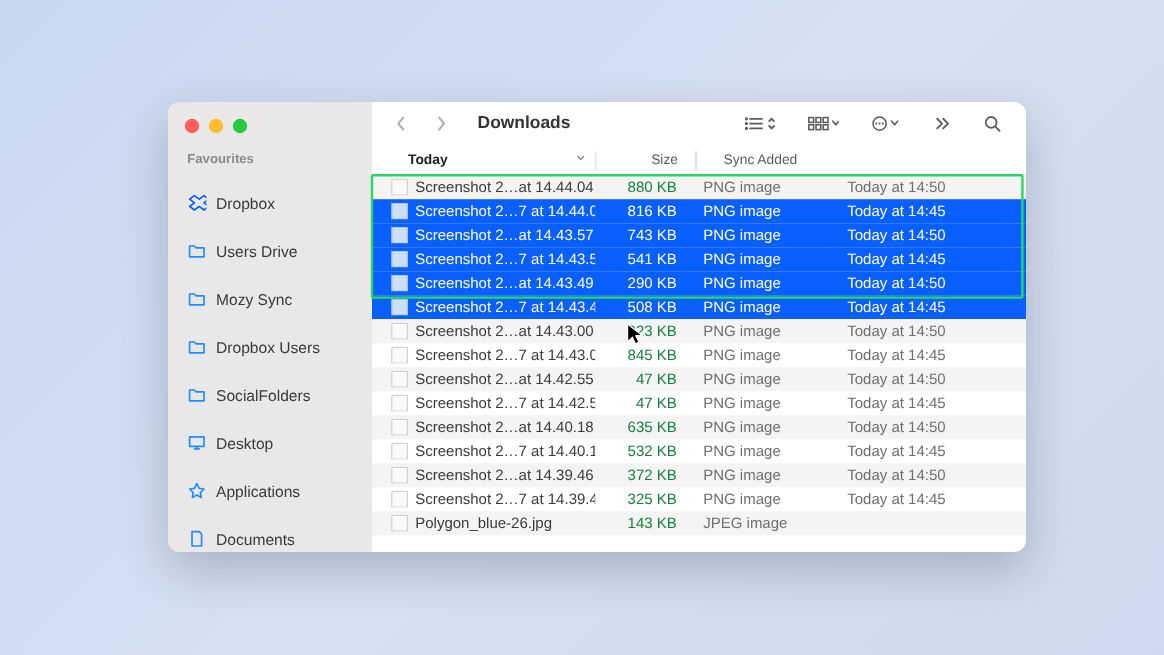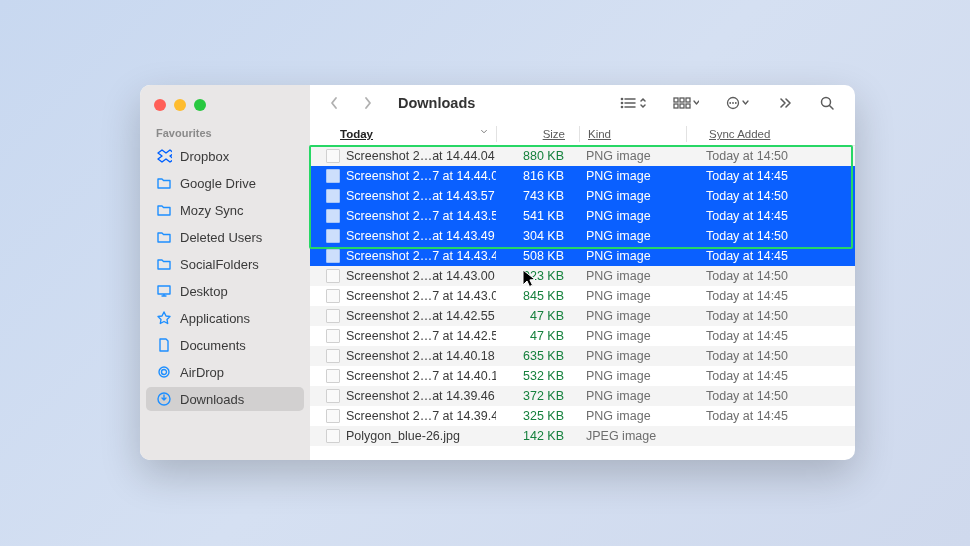--- a/index.html
+++ b/index.html
@@ -5,31 +5,31 @@
     * { margin: 0; padding: 0; box-sizing: border-box; font-family: -apple-system, BlinkMacSystemFont, "Helvetica Neue", sans-serif; }
     body { width: 970px; height: 546px; background: linear-gradient(135deg, #c8d8f0 0%, #d5e0f2 50%, #cfd9ed 100%); position: relative; overflow: hidden; }
     .window { position: absolute; top: 85px; left: 140px; width: 715px; height: 375px; background: #fff; border-radius: 10px; box-shadow: 0 15px 40px rgba(0,0,0,.2); display: flex; overflow: hidden; }
     .sidebar { width: 170px; background: #e9e7e7; display: flex; flex-direction: column; }
     .traffic-lights { display: flex; gap: 8px; padding: 14px 14px 10px; }
     .tl { width: 12px; height: 12px; border-radius: 50%; }
     .tl.red { background: #ff5f57; }
     .tl.amber { background: #febc2e; }
     .tl.green { background: #28c840; }
     .section-label { font-size: 11px; color: #8a8a8a; font-weight: 600; padding: 6px 16px 2px; }
-    .sb-item { display: flex; align-items: center; gap: 8px; padding: 4px 10px; margin: 3px 6px; border-radius: 5px; font-size: 13px; color: #3a3a3a; cursor: default; }
+    .sb-item { display: flex; align-items: center; gap: 8px; padding: 4px 10px; margin: 16px 6px; border-radius: 5px; font-size: 13px; color: #3a3a3a; cursor: default; }
     .sb-item.active { background: #d2d0d0; }
     .sb-icon { width: 16px; height: 16px; display: flex; align-items: center; justify-content: center; flex-shrink: 0; }
     .content { flex: 1; display: flex; flex-direction: column; }
     .toolbar { display: flex; align-items: center; padding: 6px 12px 8px; gap: 10px; }
     .nav-btn { color: #b0b0b0; padding: 4px; display: flex; align-items: center; }
     .win-title { font-size: 14.5px; font-weight: 600; color: #333; margin-left: 8px; }
     .spacer { flex: 1; }
     .tool-btn { color: #5c5c5c; padding: 0 8px; display: flex; align-items: center; }
     .header-row { display: flex; font-size: 11.5px; color: #5c5c5c; border-bottom: 1px solid #e5e5e5; }
-    .header-row .col { padding: 5px 8px; display: flex; align-items: flex-start; white-space: nowrap; overflow: hidden; text-decoration: underline; }
+    .header-row .col { padding: 5px 8px; display: flex; align-items: flex-start; white-space: nowrap; overflow: hidden; }
     .header-row .col.name { padding-left: 30px; font-weight: 600; color: #222; }
     .header-row .div { width: 1px; background: #e2e2e2; margin: 3px 0; }
     .col.name { width: 186px; }
     .col.size { width: 82px; justify-content: flex-end; padding-right: 14px; }
     .col.kind { width: 106px; }
     .col.date { flex: 1; padding-left: 22px; }
     .rows { flex: 1; overflow: hidden; font-size: 12.5px; color: #3a3a3a; position: relative; }
     .row { display: flex; align-items: center; height: 20px; }
     .row.zebra { background: #f4f4f4; }
     .row.selected { background: #0a60ff; color: #fff; }
@@ -64,37 +64,37 @@
             </svg>
           </span>
           <span>Dropbox</span>
         </div>
         <div class="sb-item">
           <span class="sb-icon">
             <svg width="16" height="16" viewBox="0 0 16 16">
               <path d="M2 4h4l1.5 1.5H14V13H2z" fill="none" stroke="#1e8fff" stroke-width="1.4" stroke-linejoin="round" stroke-linecap="round"></path>
             </svg>
           </span>
-          <span>Google Drive</span>
+          <span>Users Drive</span>
         </div>
         <div class="sb-item">
           <span class="sb-icon">
             <svg width="16" height="16" viewBox="0 0 16 16">
               <path d="M2 4h4l1.5 1.5H14V13H2z" fill="none" stroke="#1e8fff" stroke-width="1.4" stroke-linejoin="round" stroke-linecap="round"></path>
             </svg>
           </span>
           <span>Mozy Sync</span>
         </div>
         <div class="sb-item">
           <span class="sb-icon">
             <svg width="16" height="16" viewBox="0 0 16 16">
               <path d="M2 4h4l1.5 1.5H14V13H2z" fill="none" stroke="#1e8fff" stroke-width="1.4" stroke-linejoin="round" stroke-linecap="round"></path>
             </svg>
           </span>
-          <span>Deleted Users</span>
+          <span>Dropbox Users</span>
         </div>
         <div class="sb-item">
           <span class="sb-icon">
             <svg width="16" height="16" viewBox="0 0 16 16">
               <path d="M2 4h4l1.5 1.5H14V13H2z" fill="none" stroke="#1e8fff" stroke-width="1.4" stroke-linejoin="round" stroke-linecap="round"></path>
             </svg>
           </span>
           <span>SocialFolders</span>
         </div>
         <div class="sb-item">
@@ -205,23 +205,20 @@
         <span>Today</span>
         <svg class="chev-down" viewBox="0 0 10 10">
             <path d="M2 3l3 3 3-3" fill="none" stroke="#777" stroke-width="1.2" stroke-linecap="round" stroke-linejoin="round"></path>
           </svg>
       </div>
       <div class="div"></div>
       <div class="col size">
           <span>Size</span>
         </div>
       <div class="div"></div>
-      <div class="col kind">
-          <span>Kind</span>
-        </div>
       <div class="div"></div>
       <div class="col date">
           <span>Sync Added</span>
         </div>
     </div>
     <div class="rows" id="rows">
         <div class="row zebra">
           <div class="cell name-cell">
             <span class="file-icon"></span>
             <span>Screenshot 2…at 14.44.04 2</span>
@@ -255,21 +252,21 @@
           </div>
           <div class="cell size-cell">541 KB</div>
           <div class="cell kind-cell">PNG image</div>
           <div class="cell date-cell">Today at 14:45</div>
         </div>
         <div class="row selected">
           <div class="cell name-cell">
             <span class="file-icon"></span>
             <span>Screenshot 2…at 14.43.49 2</span>
           </div>
-          <div class="cell size-cell">304 KB</div>
+          <div class="cell size-cell">290 KB</div>
           <div class="cell kind-cell">PNG image</div>
           <div class="cell date-cell">Today at 14:50</div>
         </div>
         <div class="row selected">
           <div class="cell name-cell">
             <span class="file-icon"></span>
             <span>Screenshot 2…7 at 14.43.49</span>
           </div>
           <div class="cell size-cell">508 KB</div>
           <div class="cell kind-cell">PNG image</div>
@@ -345,21 +342,21 @@
           </div>
           <div class="cell size-cell">325 KB</div>
           <div class="cell kind-cell">PNG image</div>
           <div class="cell date-cell">Today at 14:45</div>
         </div>
         <div class="row zebra">
           <div class="cell name-cell">
             <span class="file-icon"></span>
             <span>Polygon_blue-26.jpg</span>
           </div>
-          <div class="cell size-cell">142 KB</div>
+          <div class="cell size-cell">143 KB</div>
           <div class="cell kind-cell">JPEG image</div>
         </div>
       </div>
   </div>
 </div>
 
 <div class="highlight-box" style="top:145px; left:309px; width:544px; height:104px;"></div>
 <div class="cursor" style="top:268px; left:521px;">
   <svg width="18" height="22" viewBox="0 0 18 22">
       <path d="M2 2l0 15 4-4 2.5 5.5 3-1.3-2.6-5.3 5.1-.4z" fill="#000" stroke="#fff" stroke-width="1"></path>

